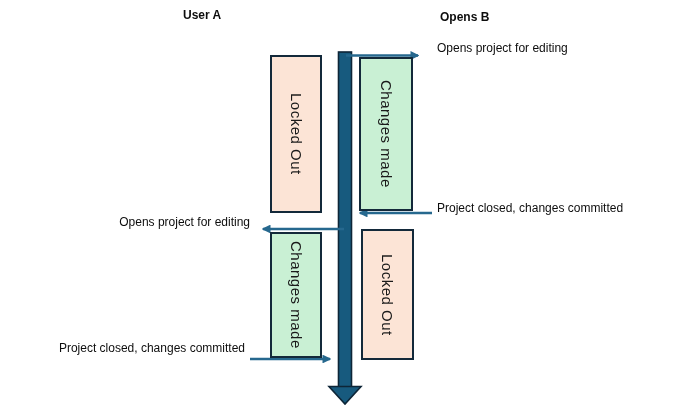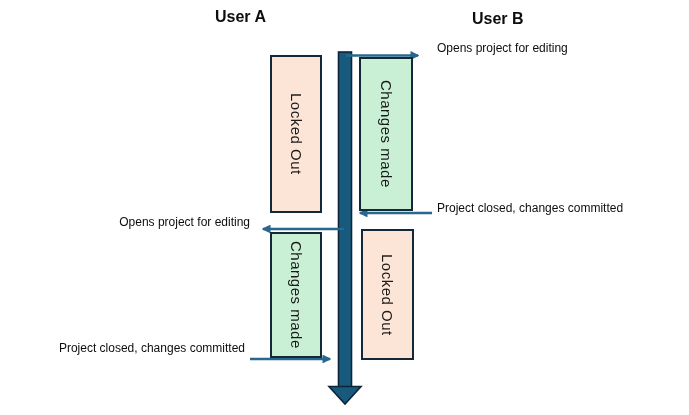--- a/index.html
+++ b/index.html
@@ -11,24 +11,23 @@
   }
   .canvas {
     position: relative;
     width: 689px;
     height: 415px;
     background: #ffffff;
     overflow: hidden;
   }
   .abs { position: absolute; }
   .title {
-    font-size: 16px;
+    font-size: 12px;
     font-weight: bold;
     white-space: nowrap;
-    margin-left: 32px;
   }
   .event-label {
     font-size: 12px;
     line-height: 1.32;
   }
   .right-align { text-align: right; }
   .state-box {
     position: absolute;
     border: 2px solid #13293a;
     box-sizing: border-box;
@@ -52,21 +51,21 @@
     width: 689px; height: 415px;
     pointer-events: none;
   }
 </style>
 </head>
 <body>
 
 <div class="canvas">
 
   <div class="abs title" style="left:183px; top:8px;">User A</div>
-  <div class="abs title" style="left:440px; top:10px;">User B</div>
+  <div class="abs title" style="left:440px; top:10px;">Opens B</div>
 
   <svg class="overlay" viewBox="0 0 689 415">
     <defs>
       <marker id="arrowhead" viewBox="0 0 10 10" refX="8.5" refY="5" markerWidth="3.4" markerHeight="3.4" orient="auto-start-reverse">
         <path d="M0,0 L10,5 L0,10 z" fill="#26688e"></path>
       </marker>
     </defs>
 
     <g>
       <rect x="338.5" y="52" width="13" height="336" fill="#175a7e" stroke="#0d2537" stroke-width="1.6"></rect>

